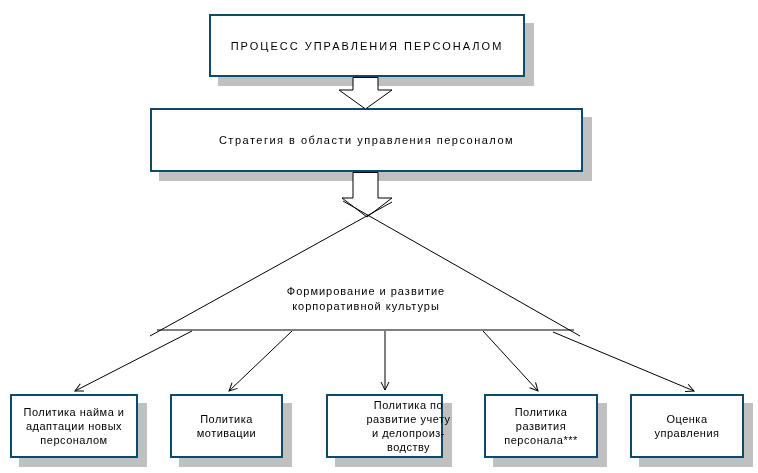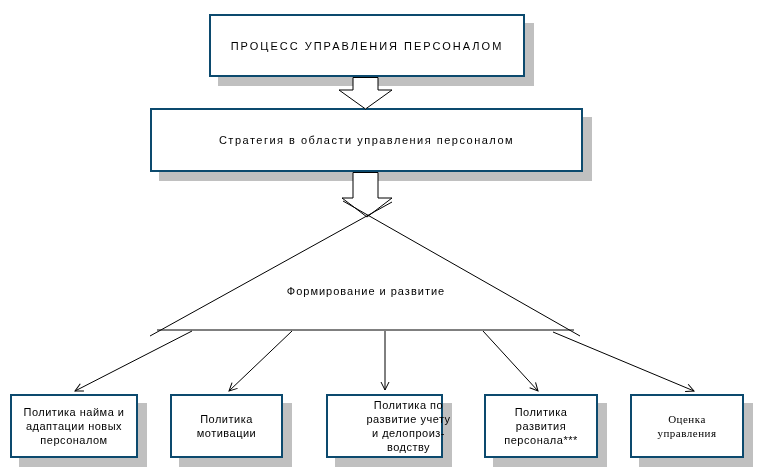--- a/index.html
+++ b/index.html
@@ -41,21 +41,21 @@
     top: 394px; height: 64px;
     font-size: 11px;
     line-height: 14px;
     letter-spacing: 0.5px;
   }
   .bottom-box .lines span { display: block; white-space: nowrap; }
   #bbox-0 { left: 10px;  width: 128px; }
   #bbox-1 { left: 170px; width: 113px; }
   #bbox-2 { left: 326px; width: 117px; padding-left: 48px; }
   #bbox-3 { left: 484px; width: 114px; }
-  #bbox-4 { left: 630px; width: 114px; font-family: Liberation Serif, serif; }
+  #bbox-4 { left: 630px; width: 114px; }
   .triangle-label {
     position: absolute;
     left: 216px; top: 284px; width: 300px;
     text-align: center;
     font-size: 11px;
     line-height: 15px;
     letter-spacing: 1px;
   }
   .triangle-label span { display: block; white-space: nowrap; }
   #connector-layer {
@@ -112,20 +112,21 @@
 
   <div class="shape-box bottom-box" id="bbox-4">
     <div class="lines">
       <span>Оценка</span>
       <span>управления</span>
     </div>
   </div>
 
   <div class="triangle-label">
     <span>Формирование и развитие</span>
+    <span>корпоративной культуры</span>
   </div>
 
   <svg id="connector-layer" viewBox="0 0 758 473" xmlns="http://www.w3.org/2000/svg">
     <defs>
       <marker id="open-arrow" markerWidth="12" markerHeight="12" refX="9" refY="5" orient="auto" markerUnits="userSpaceOnUse">
         <path d="M1,1 L9,5 L1,9" fill="none" stroke="#000000" stroke-width="1"></path>
       </marker>
     </defs>
 
     <polygon points="353,77.5 378,77.5 378,90 392,90 365.5,109 339,90 353,90" fill="#ffffff" stroke="#000000" stroke-width="1"></polygon>

